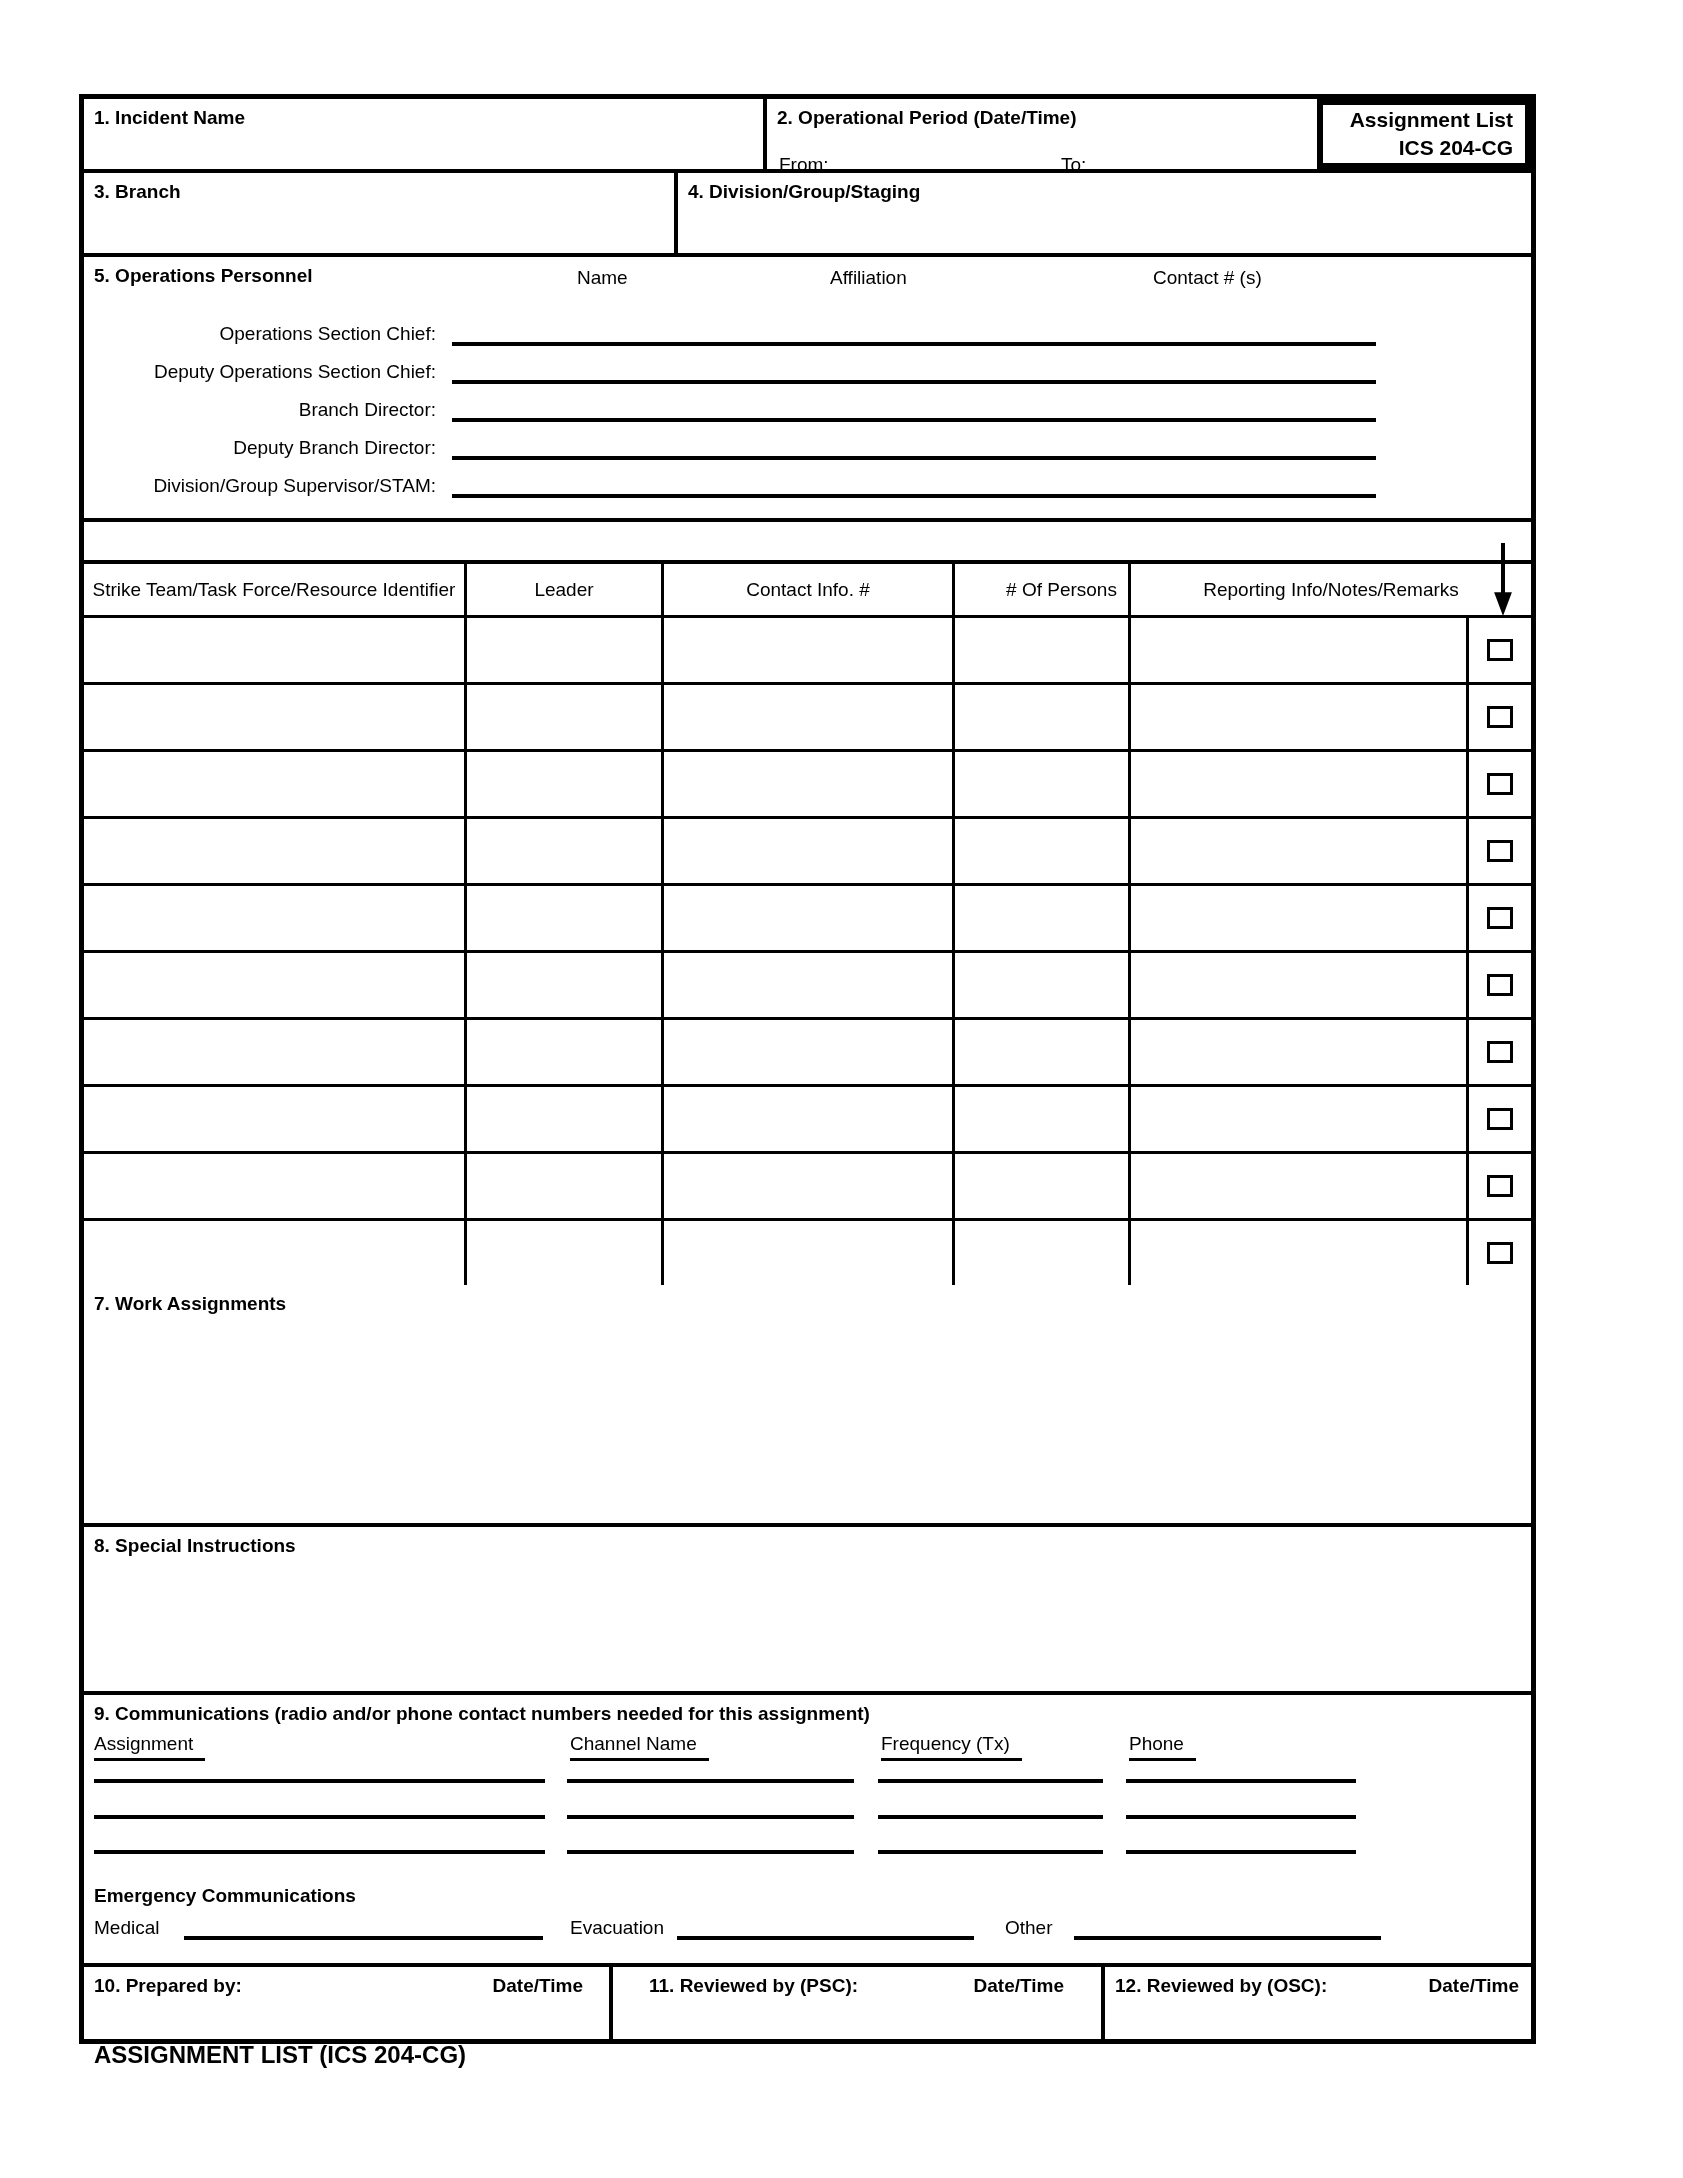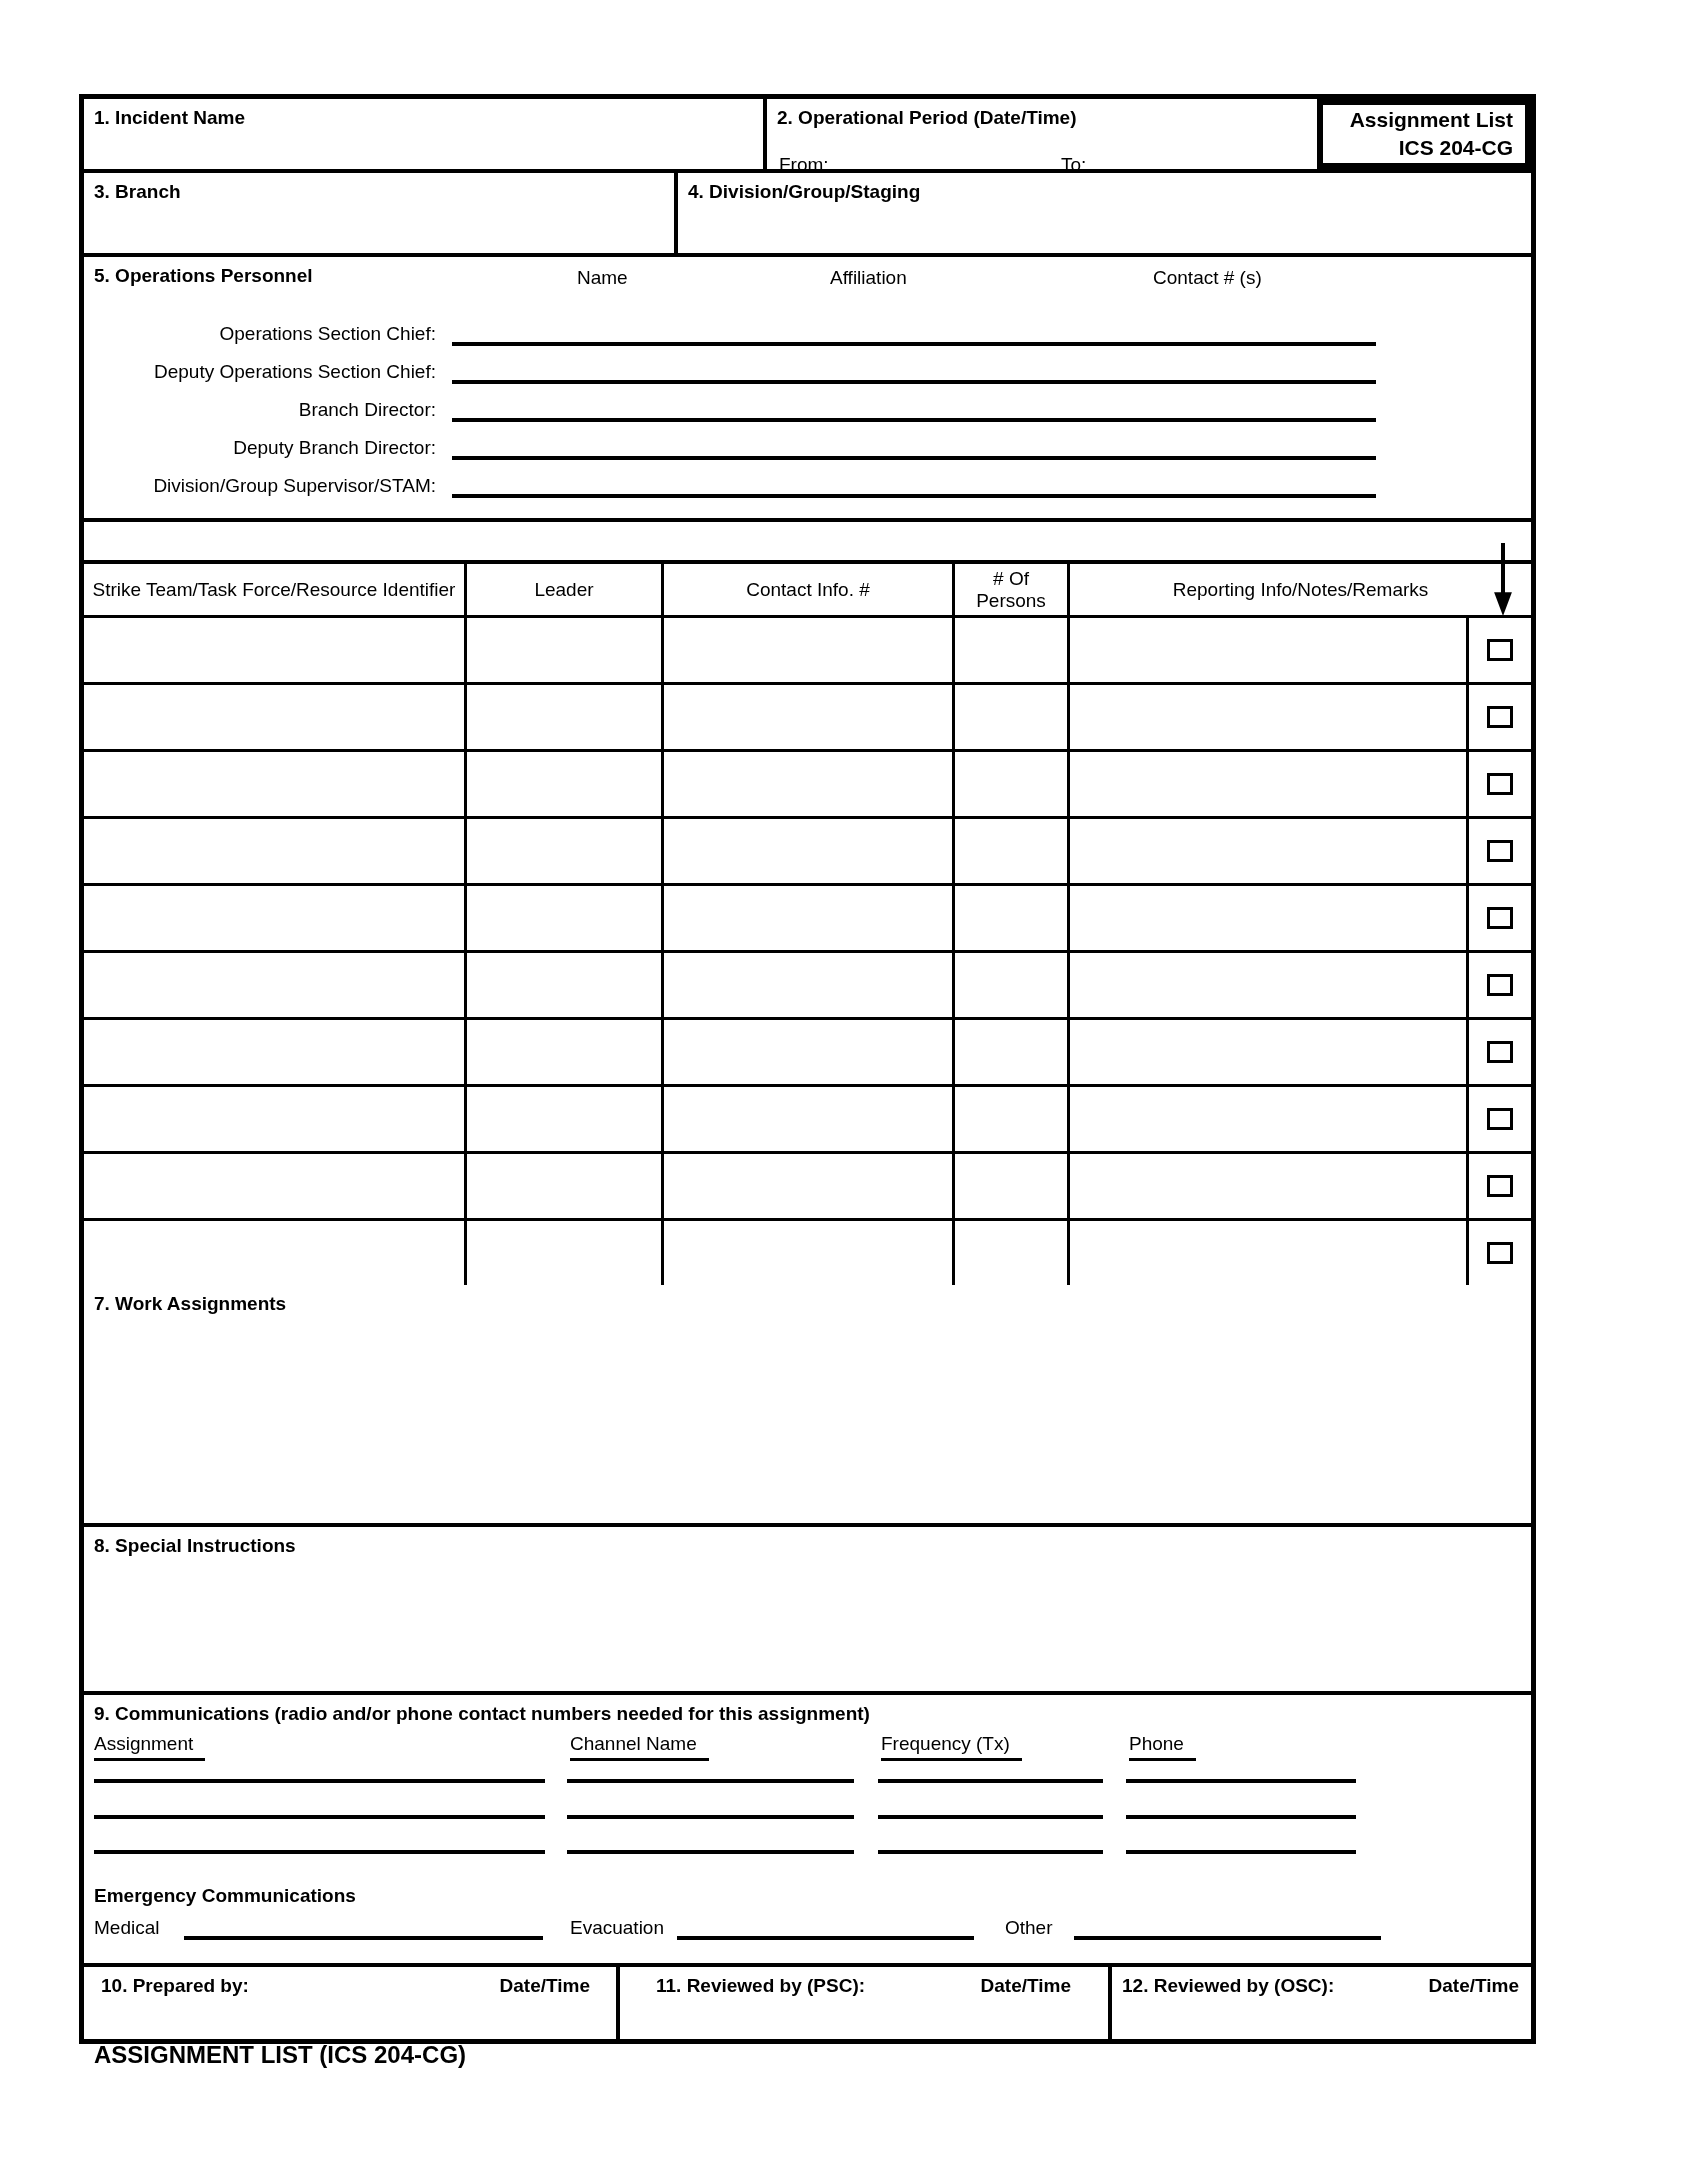--- a/index.html
+++ b/index.html
@@ -41,21 +41,21 @@
   
   .band { height:42px; border-bottom:4px solid var(--ink); }
   .arrow { position:absolute; left:1408px; top:442px; z-index:4; }
 
   
   .thead { height:54px; display:flex; border-bottom:3px solid var(--ink); font-size:19px; text-align:center; }
   .hc { display:flex; align-items:center; justify-content:center; padding:2px 8px; line-height:1.15; }
   .w1 { width:383px; border-right:3px solid var(--ink); }
   .w2 { width:197px; border-right:3px solid var(--ink); }
   .w3 { width:291px; border-right:3px solid var(--ink); }
-  .w4 { width:115px; border-right:3px solid var(--ink); }
+  .w4 { width:136px; border-right:3px solid var(--ink);margin-left:40px; }
   .hc5 { flex:1; }
   .tbody { flex:1; display:flex; flex-direction:column; }
   .trow { flex:1; display:flex; border-bottom:3px solid var(--ink); }
   .trow:last-child { border-bottom:none; }
   .c5 { flex:1; border-right:3px solid var(--ink); }
   .c6 { width:62px; display:flex; align-items:center; justify-content:center; }
   .checkbox { width:26px; height:22px; border:3px solid var(--ink); background:var(--paper); }
 
   
   .sec7 { height:242px; border-bottom:4px solid var(--ink); padding:8px 10px; }
@@ -66,21 +66,21 @@
   .s9title { position:absolute; left:10px; top:8px; }
   .s9col { position:absolute; top:38px; border-bottom:3px solid var(--ink); padding:0 12px 3px 0; }
   .s9line { position:absolute; height:0; border-bottom:4px solid var(--ink); }
   .s9em { position:absolute; left:10px; top:190px; font-weight:bold; }
   .s9field { position:absolute; top:222px; }
   .s9fline { position:absolute; top:241px; height:0; border-bottom:4px solid var(--ink); }
 
   
   .footer { height:72px; display:flex; }
   .fcell { display:flex; justify-content:space-between; padding:8px 10px 0 10px; font-weight:bold; font-size:19px; }
-  .f1 { width:529px; border-right:4px solid var(--ink); padding-right:26px;margin-left:7px; }
+  .f1 { width:529px; border-right:4px solid var(--ink); padding-right:26px; }
   .f2 { width:466px; border-right:4px solid var(--ink); padding-right:37px;margin-left:26px; }
   .f3 { flex:1; padding-right:12px; }
 
   .formfooter { position:absolute; left:94px; top:2041px; font-weight:bold; font-size:24px; }
 </style>
 </head>
 <body>
 
 <div class="page">
   <div class="form">

